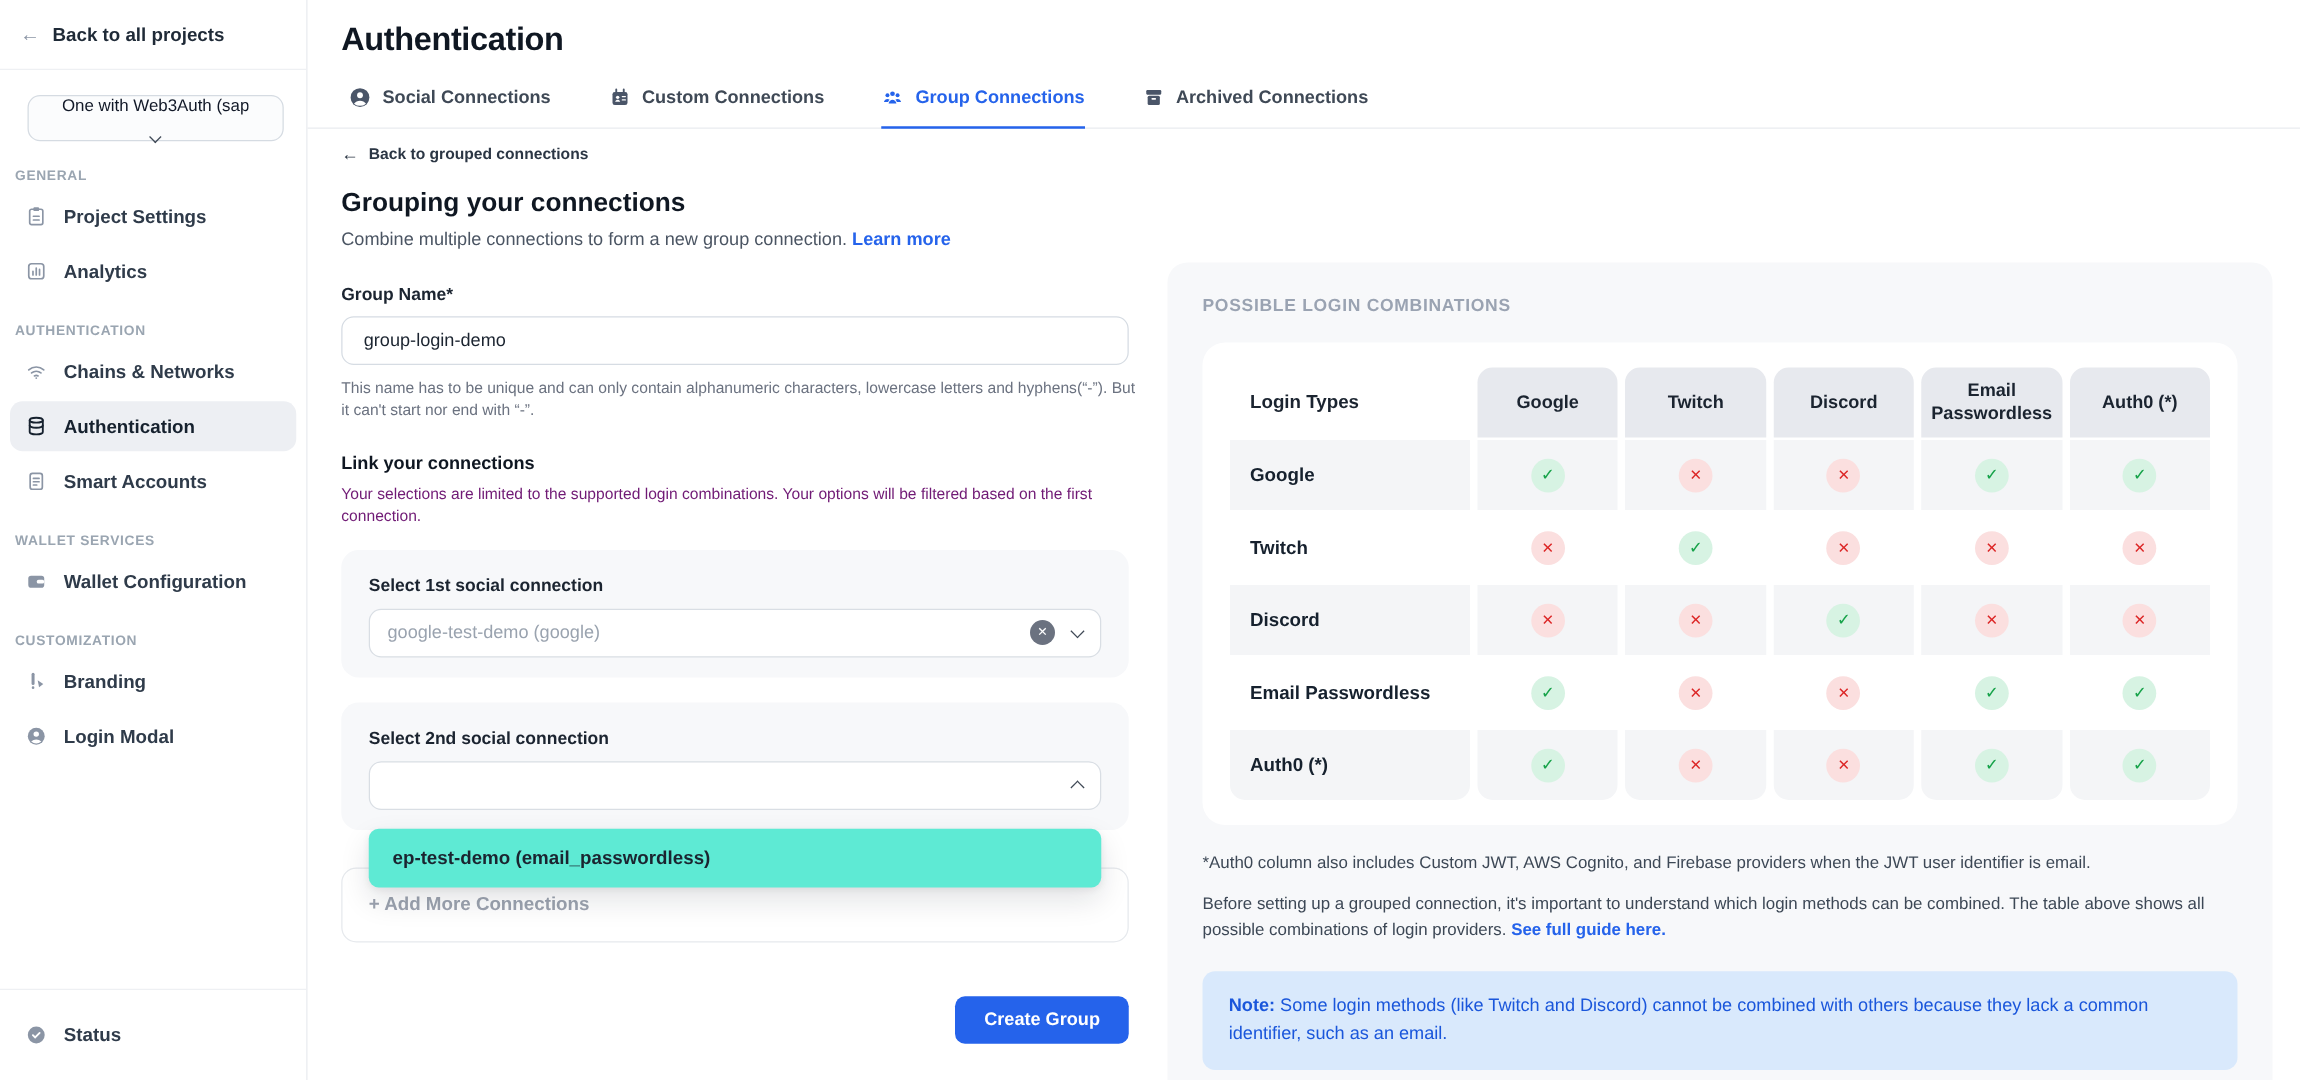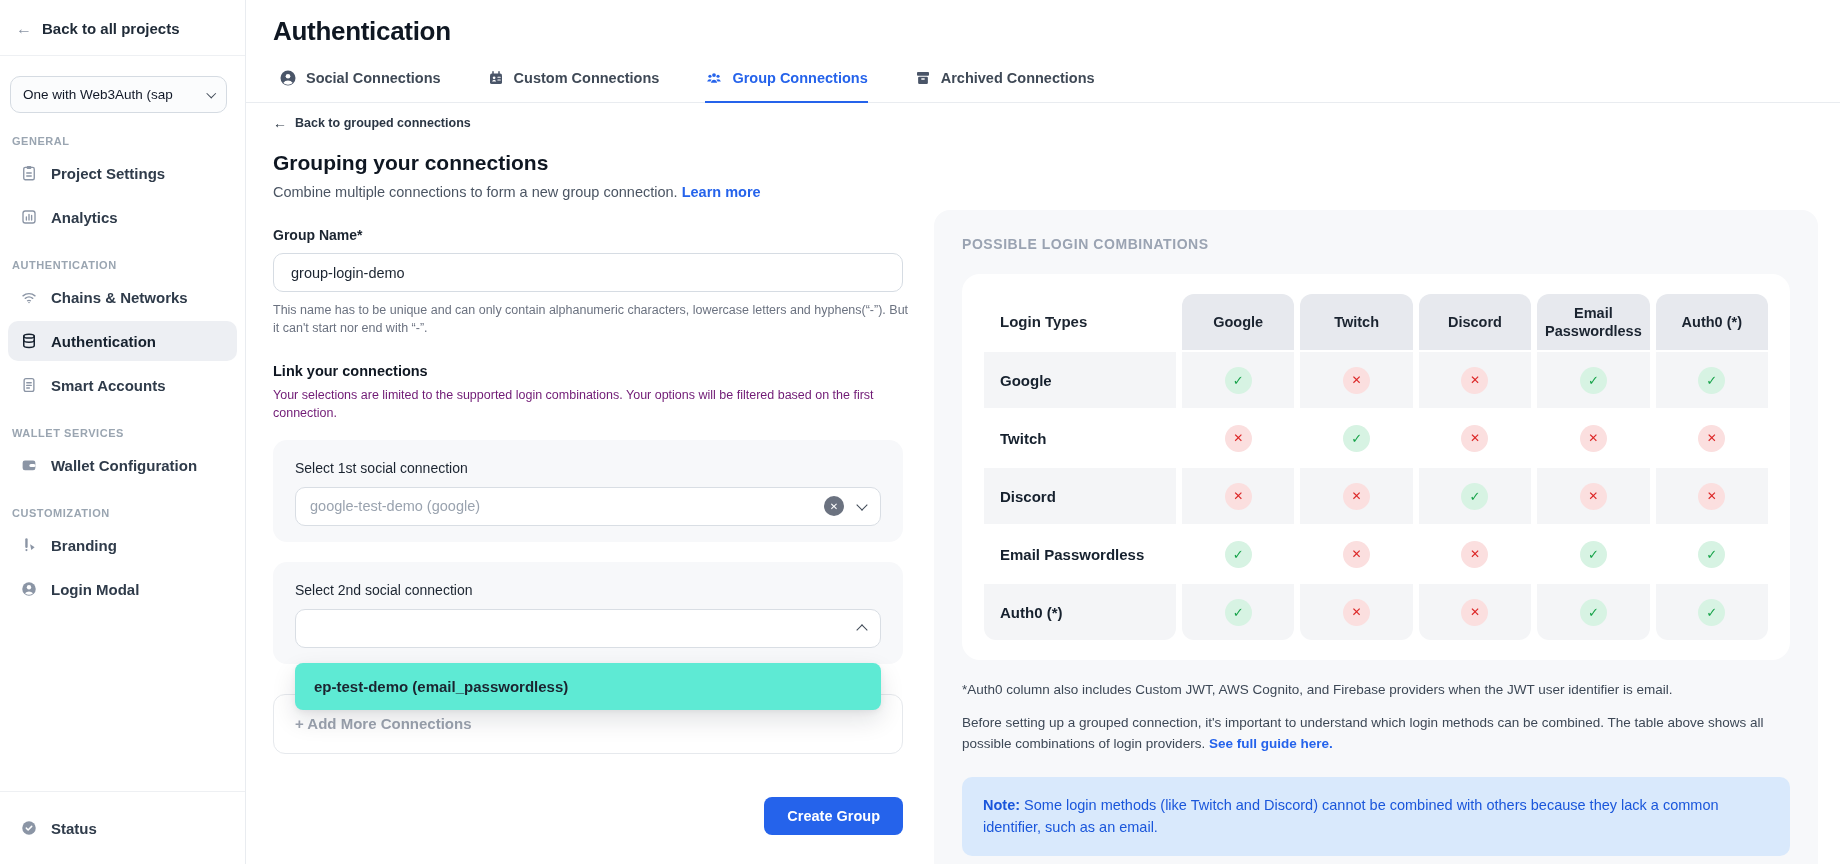--- a/index.html
+++ b/index.html
@@ -3,21 +3,21 @@
 <meta charset="utf-8">
 <style>
   * { margin:0; padding:0; box-sizing:border-box; }
   html,body { width:1840px; height:864px; background:#fff; font-family:"Liberation Sans","DejaVu Sans",sans-serif; color:#1f2937; overflow:hidden; }
   .app { display:flex; width:1840px; height:864px; }
 
   
   .sidebar { width:246px; border-right:1px solid #e9ecf0; display:flex; flex-direction:column; background:#fff; flex-shrink:0; }
   .side-back { display:flex; align-items:center; gap:10px; padding:20px 14px 18px 16px; border-bottom:1px solid #eef0f3; font-size:15px; font-weight:700; color:#1f2a37; cursor:pointer; }
   .arrow-glyph { color:#8b95a5; font-size:16px; line-height:1; }
-  .project-select { margin:20px 18px 0 10px; height:37px; border:1px solid #d5dbe2; border-radius:10px; background:#fbfcfd; display:flex; align-items:center; justify-content:space-between; padding:0 12px; font-size:13.5px; color:#111827; cursor:pointer; }
+  .project-select { margin:20px 18px 0 22px; height:37px; border:1px solid #d5dbe2; border-radius:10px; background:#fbfcfd; display:flex; align-items:center; justify-content:space-between; padding:0 12px; font-size:13.5px; color:#111827; cursor:pointer;flex-direction:column; }
   .project-select .val { white-space:nowrap; overflow:hidden; max-width:170px; }
   .chev { width:8px; height:8px; border-right:1.8px solid #3f4956; border-bottom:1.8px solid #3f4956; transform:rotate(45deg); margin-top:-3px; flex-shrink:0; }
   .chev.up { transform:rotate(-135deg); margin-top:4px; }
   .chev.sm { width:6.5px; height:6.5px; }
   .side-label { margin:22px 0 2px 12px; font-size:11px; font-weight:700; letter-spacing:.05em; color:#9aa5b1; }
   .side-item { display:flex; align-items:center; gap:13px; height:40px; margin:4px 8px 0 8px; padding:0 12px; border-radius:10px; font-size:15px; font-weight:600; color:#2f3b4a; cursor:pointer; }
   .side-item.active { background:#edeff3; color:#16212e; }
   .side-item svg { flex-shrink:0; }
   .side-spacer { flex:1; }
   .side-footer { border-top:1px solid #eef0f3; padding:12px 0 16px 0; }
@@ -38,21 +38,21 @@
   .link-blue { color:#2563eb; font-weight:600; cursor:pointer; }
   .field-label { margin-top:27px; font-size:14px; font-weight:700; color:#1b2430; }
   .text-input { margin-top:10px; width:630px; height:39px; border:1px solid #d6dce3; border-radius:10px; padding:0 17px; font-size:14.5px; color:#1b2430; background:#fff; font-family:inherit; outline:none; }
   .helper { margin-top:9px; width:636px; font-size:12.5px; line-height:1.45; color:#6b7280; }
   .link-heading { margin-top:26px; font-size:14.5px; font-weight:700; color:#0f1722; }
   .link-desc { margin-top:7px; width:636px; font-size:12.5px; line-height:1.45; color:#701a75; }
 
   .conn-card { width:630px; background:#f7f8fa; border-radius:14px; padding:20px 22px 16px 22px; }
   .card1 { margin-top:17px; }
   .card2 { margin-top:20px; }
-  .conn-label { font-size:14px; font-weight:400; color:#1b2430; }
+  .conn-label { font-size:14px; font-weight:700; color:#1b2430; }
   .select-box { margin-top:11px; height:39px; background:#fff; border:1px solid #d9dee4; border-radius:10px; display:flex; align-items:center; justify-content:space-between; padding:0 14px; cursor:pointer; }
   .select-value { font-size:14.5px; color:#9aa3af; }
   .select-icons { display:flex; align-items:center; gap:14px; }
   .x-circle { width:20px; height:20px; border-radius:50%; background:#6b7280; color:#fff; font-size:10px; display:flex; align-items:center; justify-content:center; cursor:pointer; }
 
   .stack { position:relative; width:630px; }
   .dropdown-panel { position:absolute; left:22px; top:101px; width:586px; height:47px; background:#5eead4; border-radius:8px; box-shadow:0 10px 24px rgba(16,24,40,.12), 0 2px 6px rgba(16,24,40,.06); z-index:5; display:flex; align-items:center; }
   .dropdown-option { width:100%; padding:0 19px; font-size:15px; font-weight:600; color:#1b2430; cursor:pointer; line-height:47px; }
   .add-more-card { margin-top:30px; width:630px; height:60px; background:#fff; border:1px solid #e6e9ed; border-radius:12px; display:flex; align-items:center; padding-left:21px; cursor:pointer; }
   .add-more-label { font-size:15px; font-weight:600; color:#9ca3af; }

